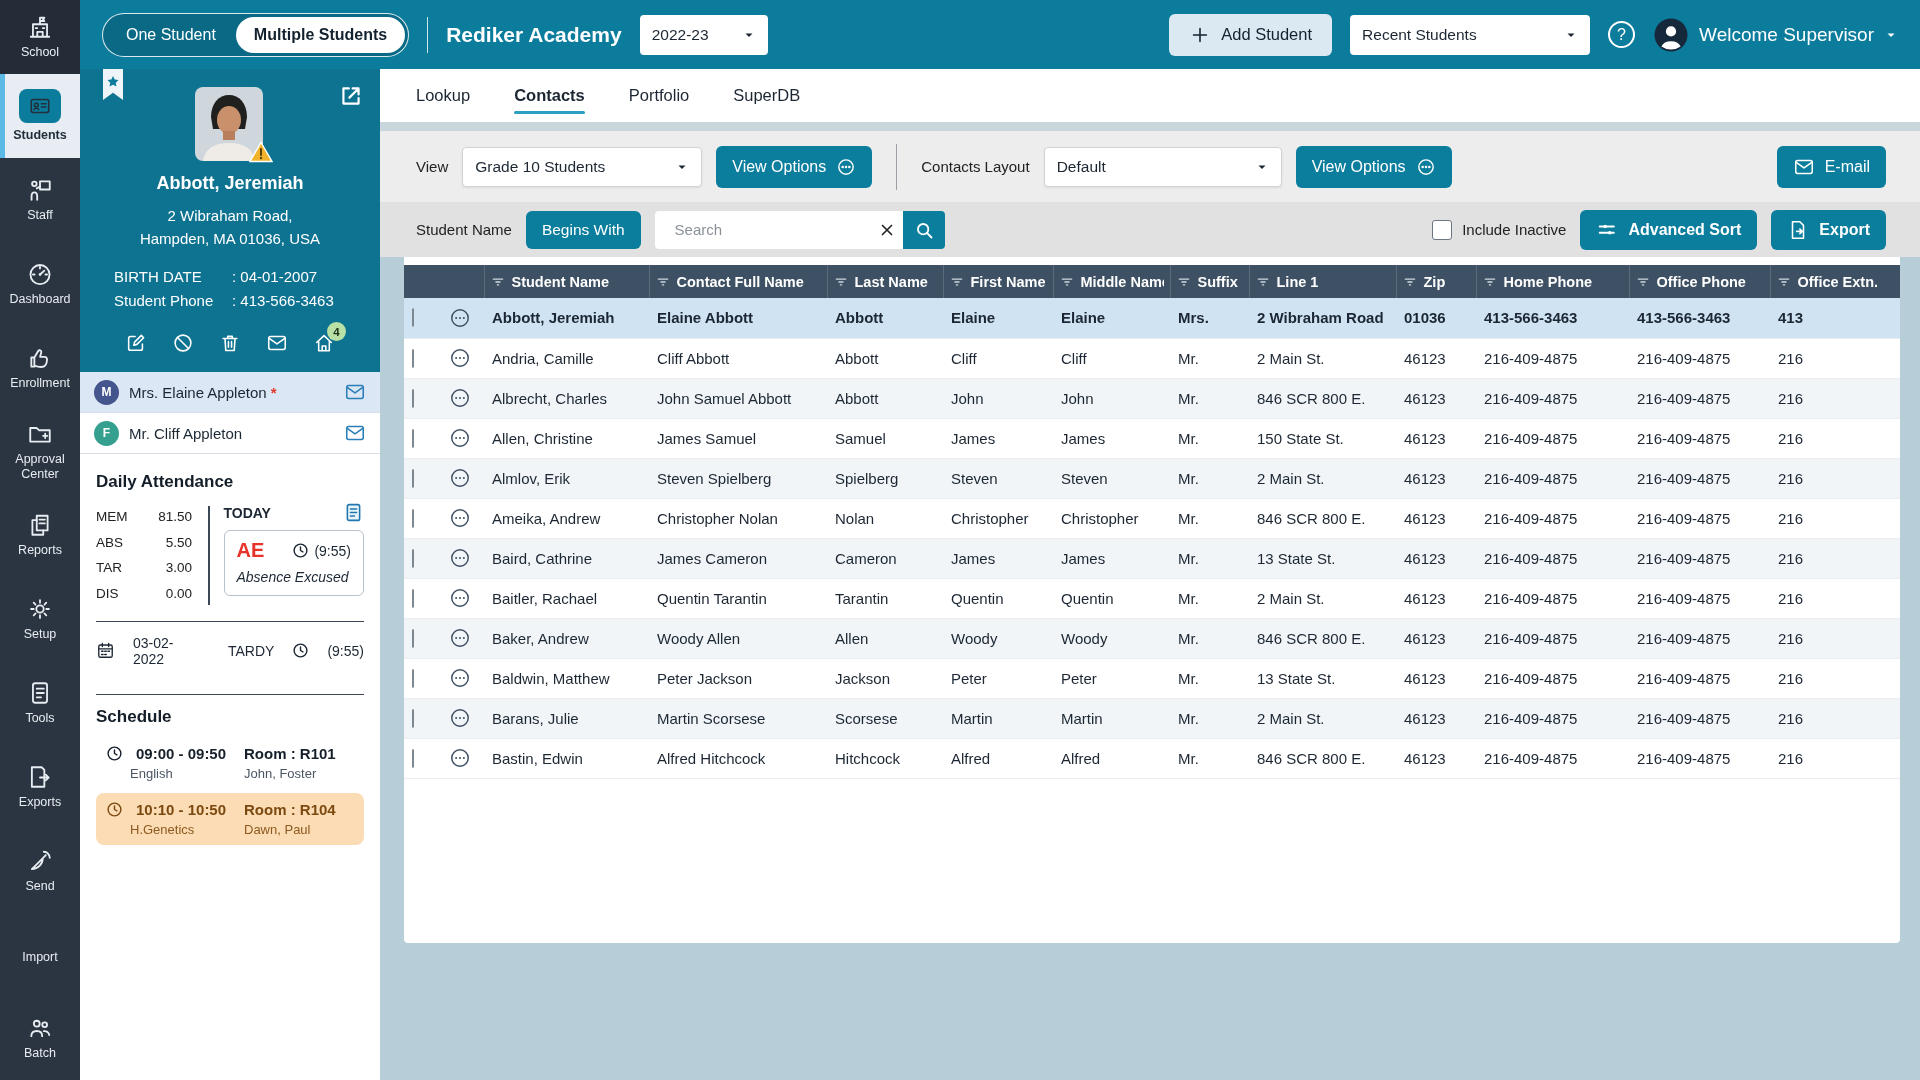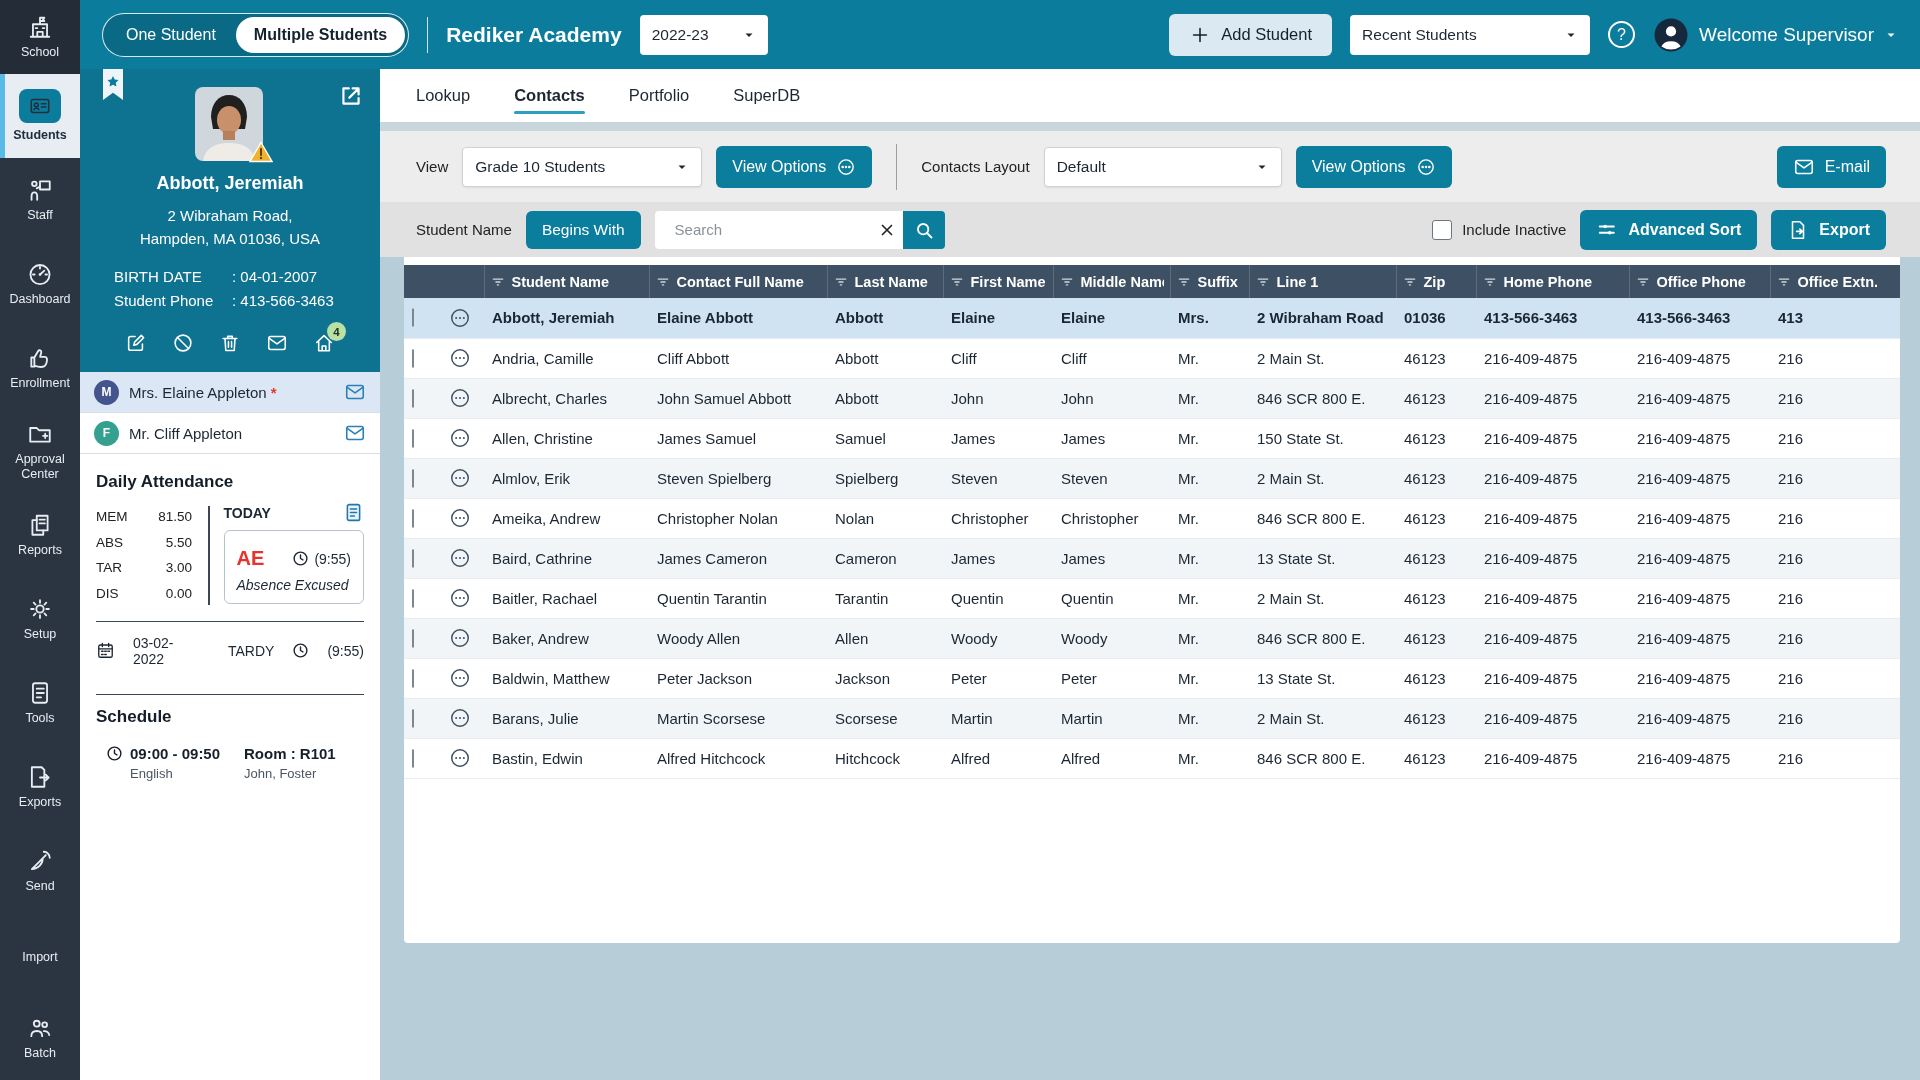--- a/index.html
+++ b/index.html
@@ -63,31 +63,31 @@
 
   .att-section { padding:4px 16px 0; }
   .att-title { font-size:17px; font-weight:bold; margin:14px 0 12px; color:#141e29; }
   .att-grid { display:flex; }
   .att-stats { width:96px; }
   .att-stat { display:flex; justify-content:space-between; font-size:13.5px; line-height:1.9; color:#222; }
   .att-vr { width:1.5px; background:#3b4754; margin:2px 14px 2px 16px; }
   .att-right { flex:1; position:relative; }
   .today-lbl { font-size:14px; font-weight:bold; }
   .note-ic { position:absolute; right:0; top:-2px; color:#2176ae; cursor:pointer; }
-  .today-card { border:1px solid #b9c2cc; border-radius:6px; margin-top:8px; padding:16px 12px 10px; }
+  .today-card { border:1px solid #b9c2cc; border-radius:6px; margin-top:8px; padding:8px 12px 10px; }
   .tc-top { display:flex; align-items:center; justify-content:space-between; }
   .tc-code { color:#e8332a; font-weight:bold; font-size:20px; }
   .tc-time { display:flex; align-items:center; gap:5px; font-size:14px; }
   .tc-desc { font-style:italic; font-size:14px; margin-top:7px; color:#1c2733; }
   .att-hr { border:none; border-top:1.5px solid #3b4754; margin:14px 0 0; }
   .hist-row { display:flex; align-items:center; gap:18px; font-size:14px; padding:13px 0; }
   .hist-type { margin-left:14px; }
   .sched-title { font-size:17px; font-weight:bold; margin:12px 0 10px; color:#141e29; }
   .sched-item { display:grid; grid-template-columns:138px auto; padding:8px 10px; border-radius:8px; margin-bottom:4px; cursor:pointer; }
-  .si-time { display:flex; align-items:center; gap:7px; font-size:15px; font-weight:bold; color:#16202b; }
+  .si-time { display:flex; align-items:center; gap:13px; font-size:15px; font-weight:bold; color:#16202b; }
   .si-room { font-size:15px; font-weight:bold; color:#16202b; }
   .si-course { font-size:13px; color:#4b5662; margin-top:4px; padding-left:24px; }
   .si-teacher { font-size:13px; color:#4b5662; margin-top:4px; }
   .sched-item.active { background:#fbdcb4; }
   .sched-item.active .si-time, .sched-item.active .si-room { color:#7c4a10; }
   .sched-item.active .si-course, .sched-item.active .si-teacher { color:#8d5a20; }
 
   
   .main { position:absolute; left:380px; top:69px; right:0; bottom:0; background:#b7cdd7; }
   .tabsbar { height:53px; background:#fff; display:flex; align-items:center; gap:44px; padding:0 36px; }
@@ -471,20 +471,32 @@
             <svg viewBox="0 0 24 24" fill="none" stroke="currentColor" stroke-width="2" stroke-linecap="round" stroke-linejoin="round" width="17" height="17">
               <circle cx="12" cy="12" r="9"></circle>
               <path d="M12 7v5l3.4 2"></path>
             </svg>
             <span>09:00 - 09:50</span>
           </span>
           <span class="si-room">Room : R101</span>
           <span class="si-course">English</span>
           <span class="si-teacher">John, Foster</span>
         </div>
+        <div class="sched-item active">
+          <span class="si-time">
+            <svg viewBox="0 0 24 24" fill="none" stroke="currentColor" stroke-width="2" stroke-linecap="round" stroke-linejoin="round" width="17" height="17">
+              <circle cx="12" cy="12" r="9"></circle>
+              <path d="M12 7v5l3.4 2"></path>
+            </svg>
+            <span>10:10 - 10:50</span>
+          </span>
+          <span class="si-room">Room : R104</span>
+          <span class="si-course">H.Genetics</span>
+          <span class="si-teacher">Dawn, Paul</span>
+        </div>
       </div>
   </div>
 </aside>
 
 <main class="main">
   <div class="tabsbar" id="tabs">
       <div class="tab">Lookup</div>
       <div class="tab active">Contacts</div>
       <div class="tab">Portfolio</div>
       <div class="tab">SuperDB</div>

